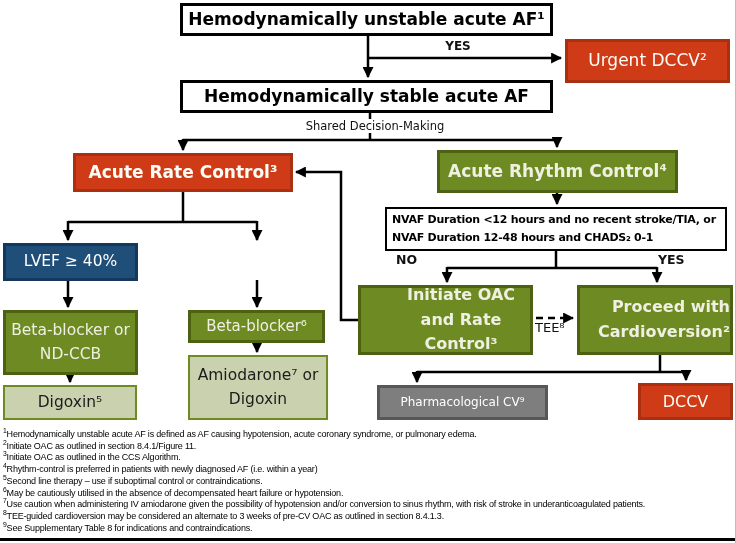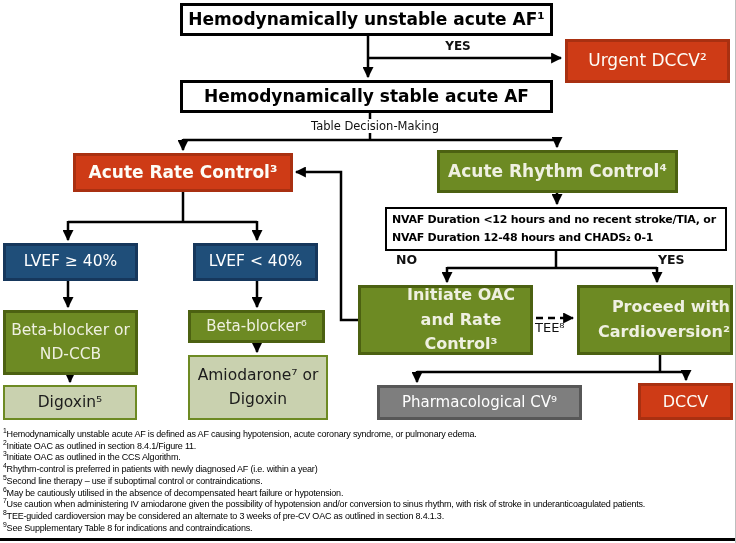--- a/index.html
+++ b/index.html
@@ -36,21 +36,21 @@
   #n-bb-ndccb{left:3px;top:310px;width:135px;height:65px;font-size:15.5px;line-height:1.5;}
   #n-digoxin{left:3px;top:385px;width:134px;height:35px;font-size:15.5px;}
   #n-bb6{left:188px;top:310px;width:137px;height:33px;font-size:15px;}
   #n-amio{left:188px;top:355px;width:140px;height:65px;font-size:15.5px;line-height:1.5;}
   #n-nvaf{left:385px;top:207px;width:342px;height:44px;border-width:2.5px;
           font-size:11px;letter-spacing:-0.25px;line-height:1.6;
           justify-content:flex-start;text-align:left;padding-left:5px;}
   #n-nvaf .inner div{white-space:nowrap;}
   #n-initiate{left:358px;top:285px;width:175px;height:70px;font-size:16px;font-weight:bold;line-height:1.55;padding-left:31px;}
   #n-proceed{left:577px;top:285px;width:156px;height:70px;font-size:16px;font-weight:bold;line-height:1.55;text-align:right;}
-  #n-pharm{left:377px;top:385px;width:205px;height:35px;font-size:15px;}
+  #n-pharm{left:377px;top:385px;width:171px;height:35px;font-size:12px;}
   #n-dccv{left:638px;top:383px;width:95px;height:37px;font-size:16px;}
   .footnotes{
     position:absolute;left:3px;top:429px;width:732px;z-index:2;
     font-family:"Liberation Sans",sans-serif;font-size:9px;letter-spacing:-0.2px;
     color:#000000;line-height:11.7px;
   }
   .footnotes .fn{white-space:nowrap;}
   .footnotes sup{font-size:6.8px;line-height:0;}
   .bottom-rule{position:absolute;left:0;top:538px;width:736px;height:3px;background:#000000;z-index:2;}
 </style>
@@ -111,23 +111,20 @@
   </div>
 
   <div class="node olive" id="n-rhythm">
     <span>Acute Rhythm Control⁴</span>
   </div>
 
   <div class="node blue" id="n-lvef-ge">
     <span>LVEF ≥ 40%</span>
   </div>
 
-  <div class="node blue" id="n-lvef-lt">
-    <span>LVEF &lt; 40%</span>
-  </div>
 
   <div class="node olive" id="n-bb-ndccb">
     <span>Beta-blocker or ND-CCB</span>
   </div>
 
   <div class="node lightgreen" id="n-digoxin">
     <span>Digoxin⁵</span>
   </div>
 
   <div class="node olive" id="n-bb6">
@@ -155,21 +152,21 @@
 
   <div class="node gray" id="n-pharm">
     <span>Pharmacological CV⁹</span>
   </div>
 
   <div class="node red" id="n-dccv">
     <span>DCCV</span>
   </div>
 
   <div class="edge-label" id="lbl-yes-top">YES</div>
-  <div class="edge-label" id="lbl-sdm">Table Decision-Making</div>
+  <div class="edge-label" id="lbl-sdm">Shared Decision-Making</div>
   <div class="edge-label" id="lbl-no">NO</div>
   <div class="edge-label" id="lbl-yes">YES</div>
   <div class="edge-label" id="lbl-tee">TEE⁸</div>
 
   <div class="footnotes">
     <div class="fn"><sup>1</sup><span>Hemodynamically unstable acute AF is defined as AF causing hypotension, acute coronary syndrome, or pulmonary edema.</span></div>
     <div class="fn"><sup>2</sup><span>Initiate OAC as outlined in section 8.4.1/Figure 11.</span></div>
     <div class="fn"><sup>3</sup><span>Initiate OAC as outlined in the CCS Algorithm.</span></div>
     <div class="fn"><sup>4</sup><span>Rhythm-control is preferred in patients with newly diagnosed AF (i.e. within a year)</span></div>
     <div class="fn"><sup>5</sup><span>Second line therapy – use if suboptimal control or contraindications.</span></div>

